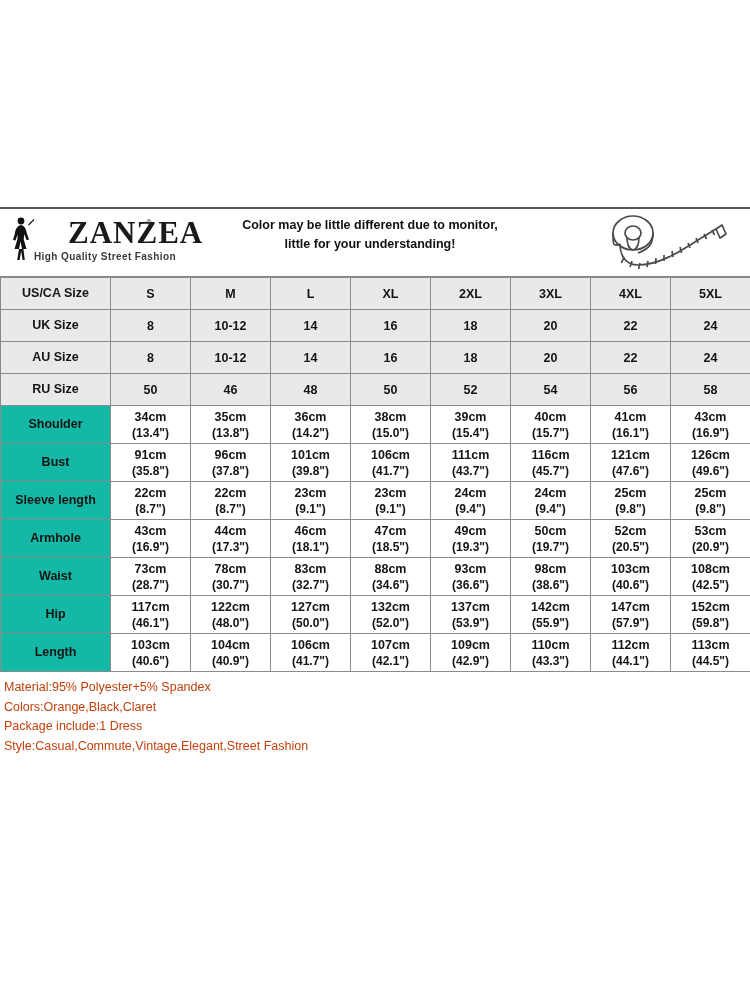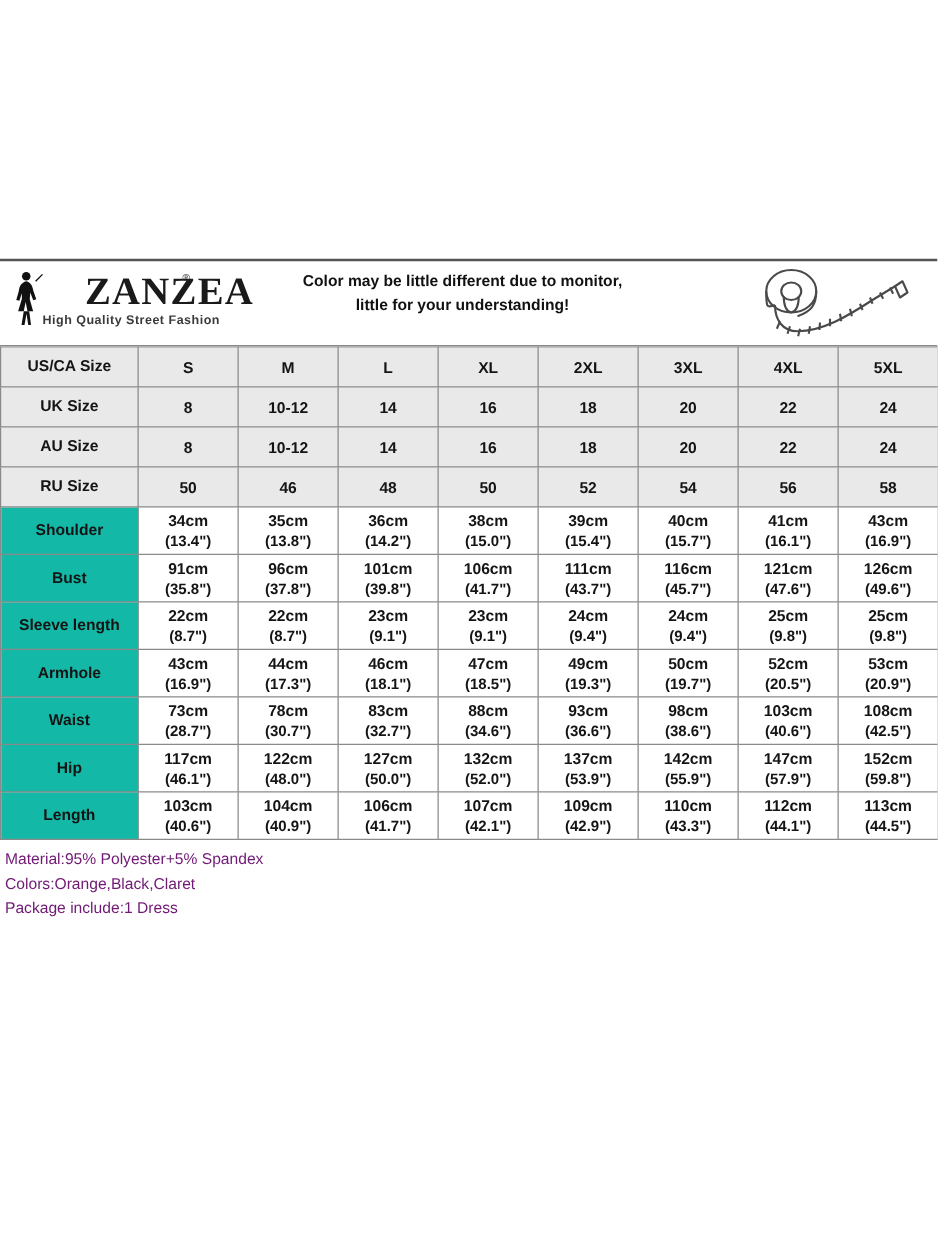--- a/index.html
+++ b/index.html
@@ -137,21 +137,21 @@
   .cm   { display: block; line-height: 16px; font-size: 12.5px; }
   .inch { display: block; line-height: 16px; font-size: 12px; }
 
   tr.tag-row td.label-cell { line-height: 14px; }
 
   
   .notes {
     padding: 6px 4px 0 4px;
     font-size: 12.5px;
     line-height: 19.5px;
-    color: #701a75;
+    color: #c2410c;
   }
   .notes div { white-space: nowrap; }
 </style>
 </head>
 <body>
 
 <div id="page">
 
   <div class="top-spacer"></div>
 
@@ -515,15 +515,16 @@
           </td>
       </tr>
 
     </tbody>
   </table>
 
   <div class="notes">
     <div>Material:95% Polyester+5% Spandex</div>
     <div>Colors:Orange,Black,Claret</div>
     <div>Package include:1 Dress</div>
+    <div>Style:Casual,Commute,Vintage,Elegant,Street Fashion</div>
   </div>
 
 </div>
 
 </body></html>

